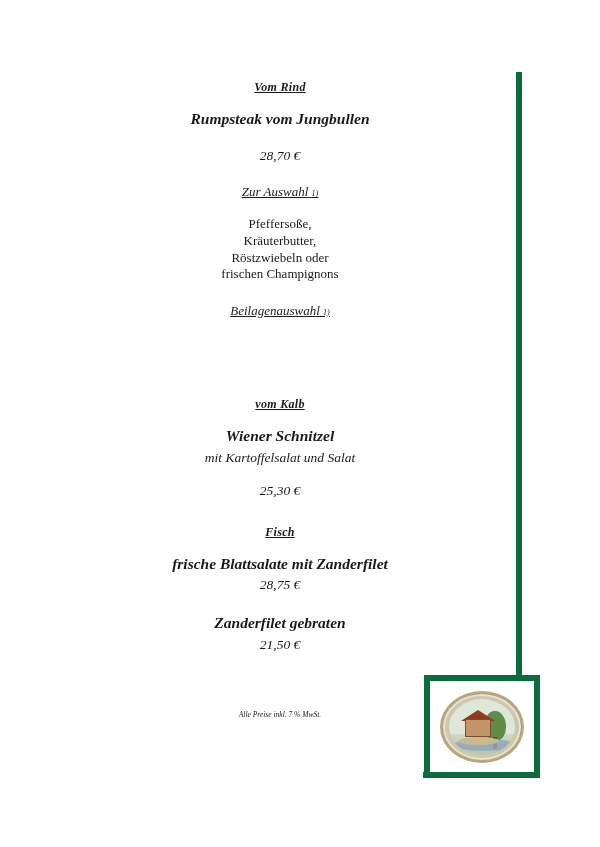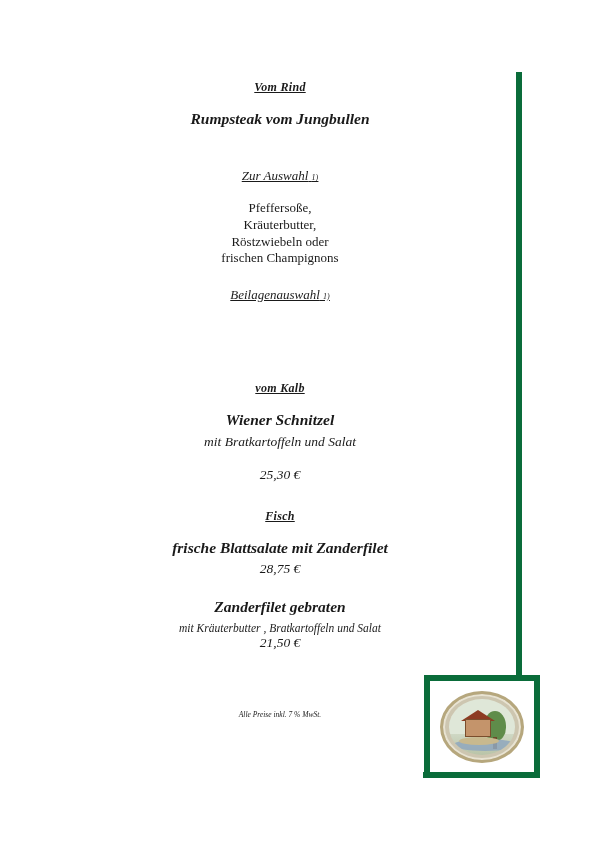--- a/index.html
+++ b/index.html
@@ -232,20 +232,21 @@
 <div class="content">
 
   <div class="section">
     <div class="section-title">Vom Rind</div>
 
     <div class="dish">
       <p class="dish-name">Rumpsteak vom Jungbullen</p>
     </div>
 
     <div class="spacer-16"></div>
+    <p class="dish-price">28,70 €</p>
 
     <div class="spacer-20"></div>
     <p class="choice-head"><span>Zur Auswahl</span> <span class="fnote">1)</span></p>
 
     <div class="spacer-12"></div>
     <p class="choice-list" style="white-space: pre-line;">Pfeffersоße,
 Kräuterbutter,
 Röstzwiebeln oder
 frischen Champignons</p>
 
@@ -256,40 +257,39 @@
   </div>
 
   <div class="spacer-46"></div>
   <div class="spacer-20"></div>
 
   <div class="section">
     <div class="section-title">vom Kalb</div>
 
     <div class="dish">
       <p class="dish-name">Wiener Schnitzel</p>
-      <p class="dish-desc">mit Bratkartoffeln und Salat</p>
+      <p class="dish-desc">mit Kartoffelsalat und Salat</p>
     </div>
 
     <div class="spacer-16"></div>
     <p class="dish-price">25,30 €</p>
   </div>
 
   <div class="spacer-26"></div>
 
   <div class="section">
     <div class="section-title">Fisch</div>
 
     <div class="dish">
       <p class="dish-name">frische Blattsalate mit Zanderfilet</p>
       <p class="dish-price">28,75 €</p>
     </div>
 
     <div class="spacer-16"></div>
 
     <div class="dish">
       <p class="dish-name">Zanderfilet gebraten</p>
-      <p class="dish-desc small">mit Kräuterbutter , Bratkartoffeln und Salat</p>
       <p class="dish-price">21,50 €</p>
     </div>
   </div>
 
   <div class="footnote">Alle Preise inkl. 7 % MwSt.</div>
 </div>
 
 </body></html>

